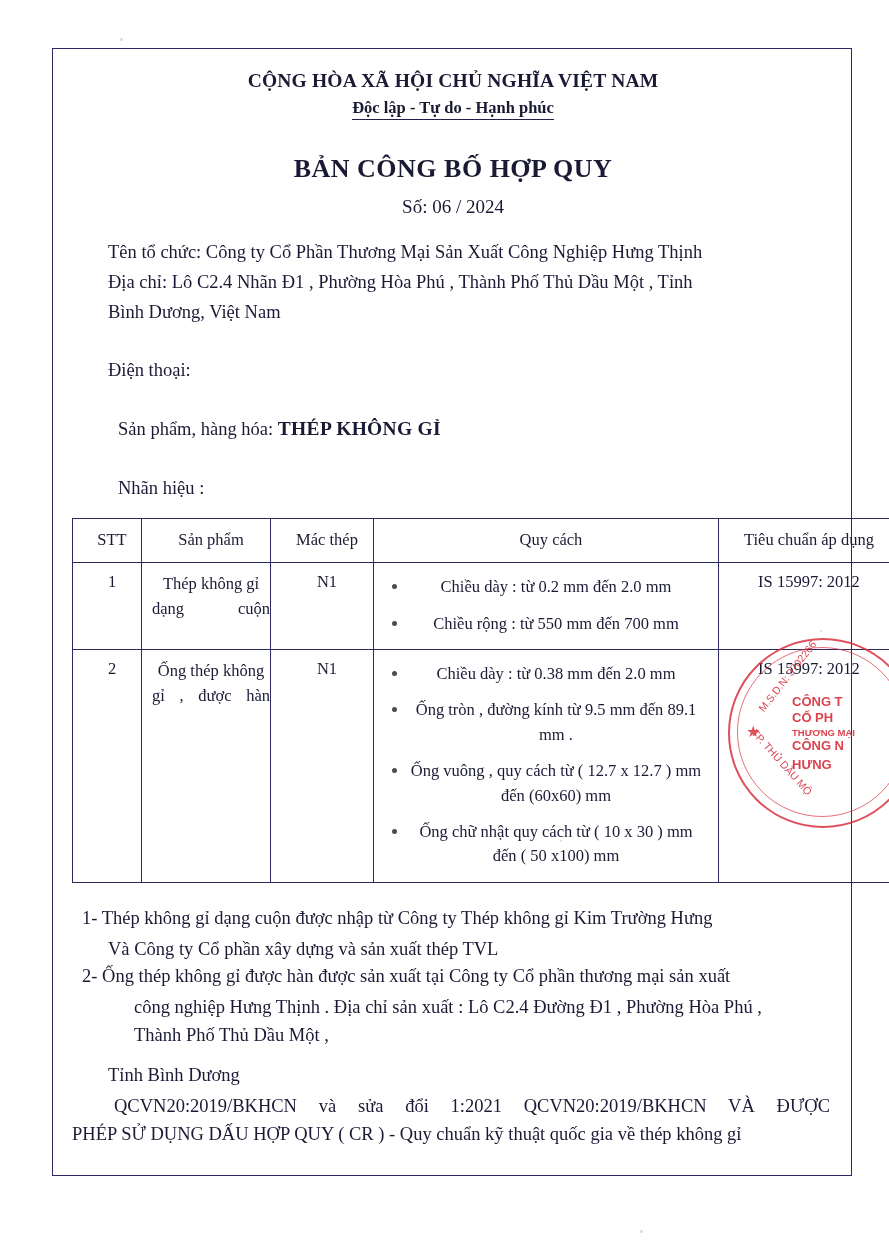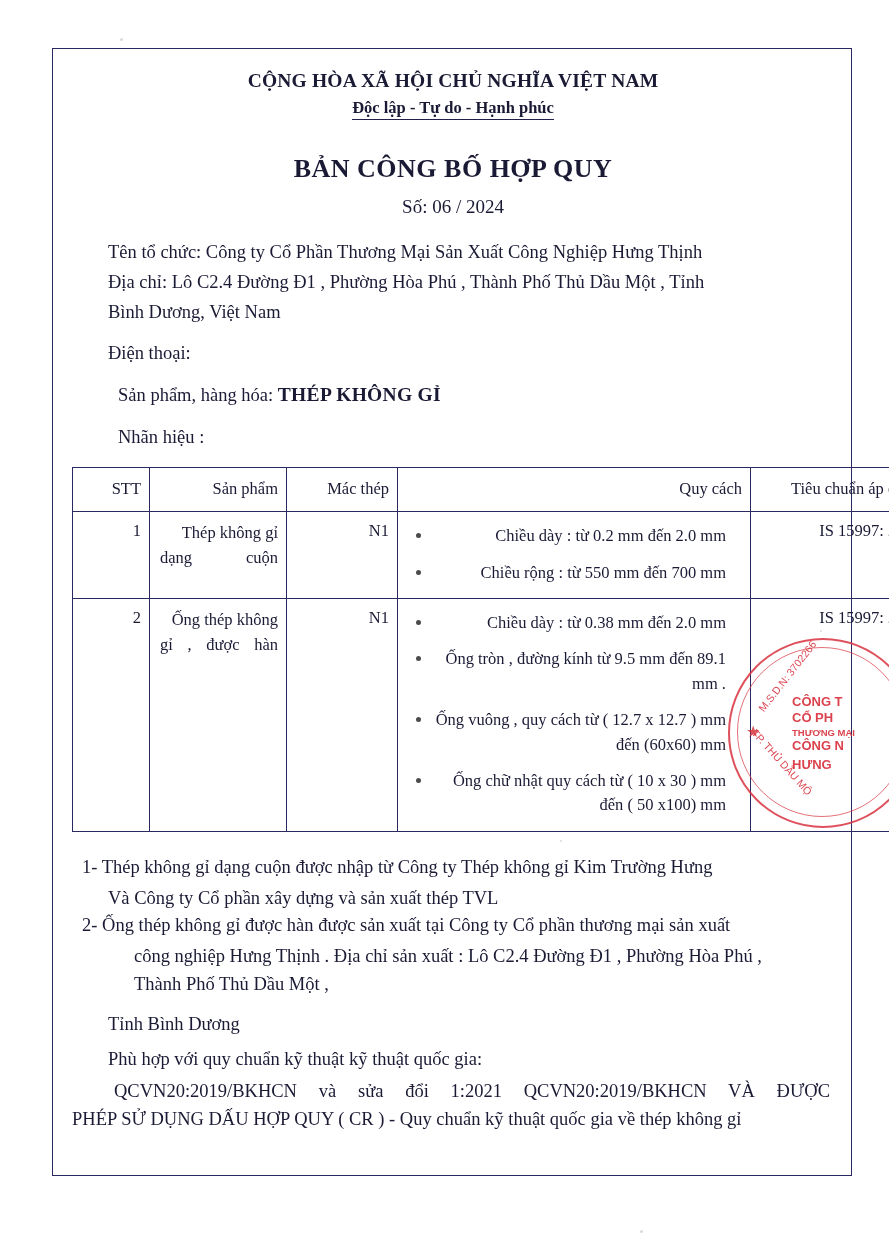--- a/index.html
+++ b/index.html
@@ -66,40 +66,40 @@
     margin-top: 20px;
     font-size: 18.5px;
     line-height: 1.52;
   }
   .body-line {
     margin: 0 0 2px 0;
   }
   .indent-1 { padding-left: 36px; }
   .indent-2 { padding-left: 46px; }
   .indent-3 { padding-left: 56px; }
-  .gap-top { margin-top: 13px; }
+  .gap-top { margin-top: 30px; }
   .product-name {
     font-weight: bold;
     font-size: 19.5px;
     letter-spacing: 0.3px;
   }
 
   table.spec {
     margin-top: 16px;
     border-collapse: collapse;
     width: 762px;
     table-layout: fixed;
     font-size: 16.5px;
   }
   table.spec th, table.spec td {
     border: 1.2px solid #2a2a60;
     vertical-align: top;
-    padding: 9px 8px 11px 10px;
+    padding: 9px 0 11px 10px;
     font-weight: normal;
-    text-align: right;
+    text-align: center;
   }
   table.spec th {
     padding-top: 11px;
     padding-bottom: 12px;
   }
   .col-stt { width: 58px; text-align: center; }
   .col-sp { width: 118px; }
   .col-mac { width: 92px; text-align: center; }
   .col-qc { width: 334px; }
   .col-tc { width: 160px; }
@@ -252,21 +252,21 @@
 
     <div class="center">
       <div class="national-title">CỘNG HÒA XÃ HỘI CHỦ NGHĨA VIỆT NAM</div>
       <div><span class="national-sub">Độc lập - Tự do - Hạnh phúc</span></div>
       <div class="doc-title">BẢN CÔNG BỐ HỢP QUY</div>
       <div class="doc-number">Số: 06 / 2024</div>
     </div>
 
     <div class="body-block">
       <div class="body-line indent-1">Tên tổ chức: Công ty Cổ Phần Thương Mại Sản Xuất Công Nghiệp Hưng Thịnh</div>
-      <div class="body-line indent-1">Địa chỉ: Lô C2.4 Đường Đ1 , Phường Hòa Phú , Thành Phố Thủ Dầu Một , Tỉnh</div>
+      <div class="body-line indent-1">Địa chỉ: Lô C2.4 Nhãn Đ1 , Phường Hòa Phú , Thành Phố Thủ Dầu Một , Tỉnh</div>
       <div class="body-line indent-1">Bình Dương, Việt Nam</div>
       <div class="body-line indent-1 gap-top">Điện thoại:</div>
       <div class="body-line indent-2 gap-top">
         <span>Sản phẩm, hàng hóa:</span>
         <span class="product-name">THÉP KHÔNG GỈ</span>
       </div>
       <div class="body-line indent-2 gap-top">Nhãn hiệu :</div>
     </div>
 
     <table class="spec">
@@ -318,21 +318,20 @@
       <div class="note-item">
         <span>2-</span>
         <span>Ống thép không gỉ được hàn được sản xuất tại Công ty Cổ phần thương mại sản xuất</span>
       </div>
       <div class="note-cont2">công nghiệp Hưng Thịnh . Địa chỉ sản xuất : Lô C2.4 Đường Đ1 , Phường Hòa Phú ,</div>
       <div class="note-cont2">Thành Phố Thủ Dầu Một ,</div>
     </div>
 
     <div class="tail">
       <div class="ln1">Tỉnh Bình Dương</div>
-      <div class="ln2">Phù hợp với quy chuẩn kỹ thuật kỹ thuật quốc gia:</div>
       <div class="ln3">QCVN20:2019/BKHCN và sửa đổi 1:2021  QCVN20:2019/BKHCN VÀ ĐƯỢC</div>
       <div class="ln4">PHÉP SỬ DỤNG DẤU HỢP QUY ( CR ) -  Quy chuẩn kỹ thuật quốc gia về thép không gỉ</div>
     </div>
 
   </div>
 
   <div class="stamp">
     <div class="ring"></div>
     <div class="ring2"></div>
     <div class="star">★</div>

